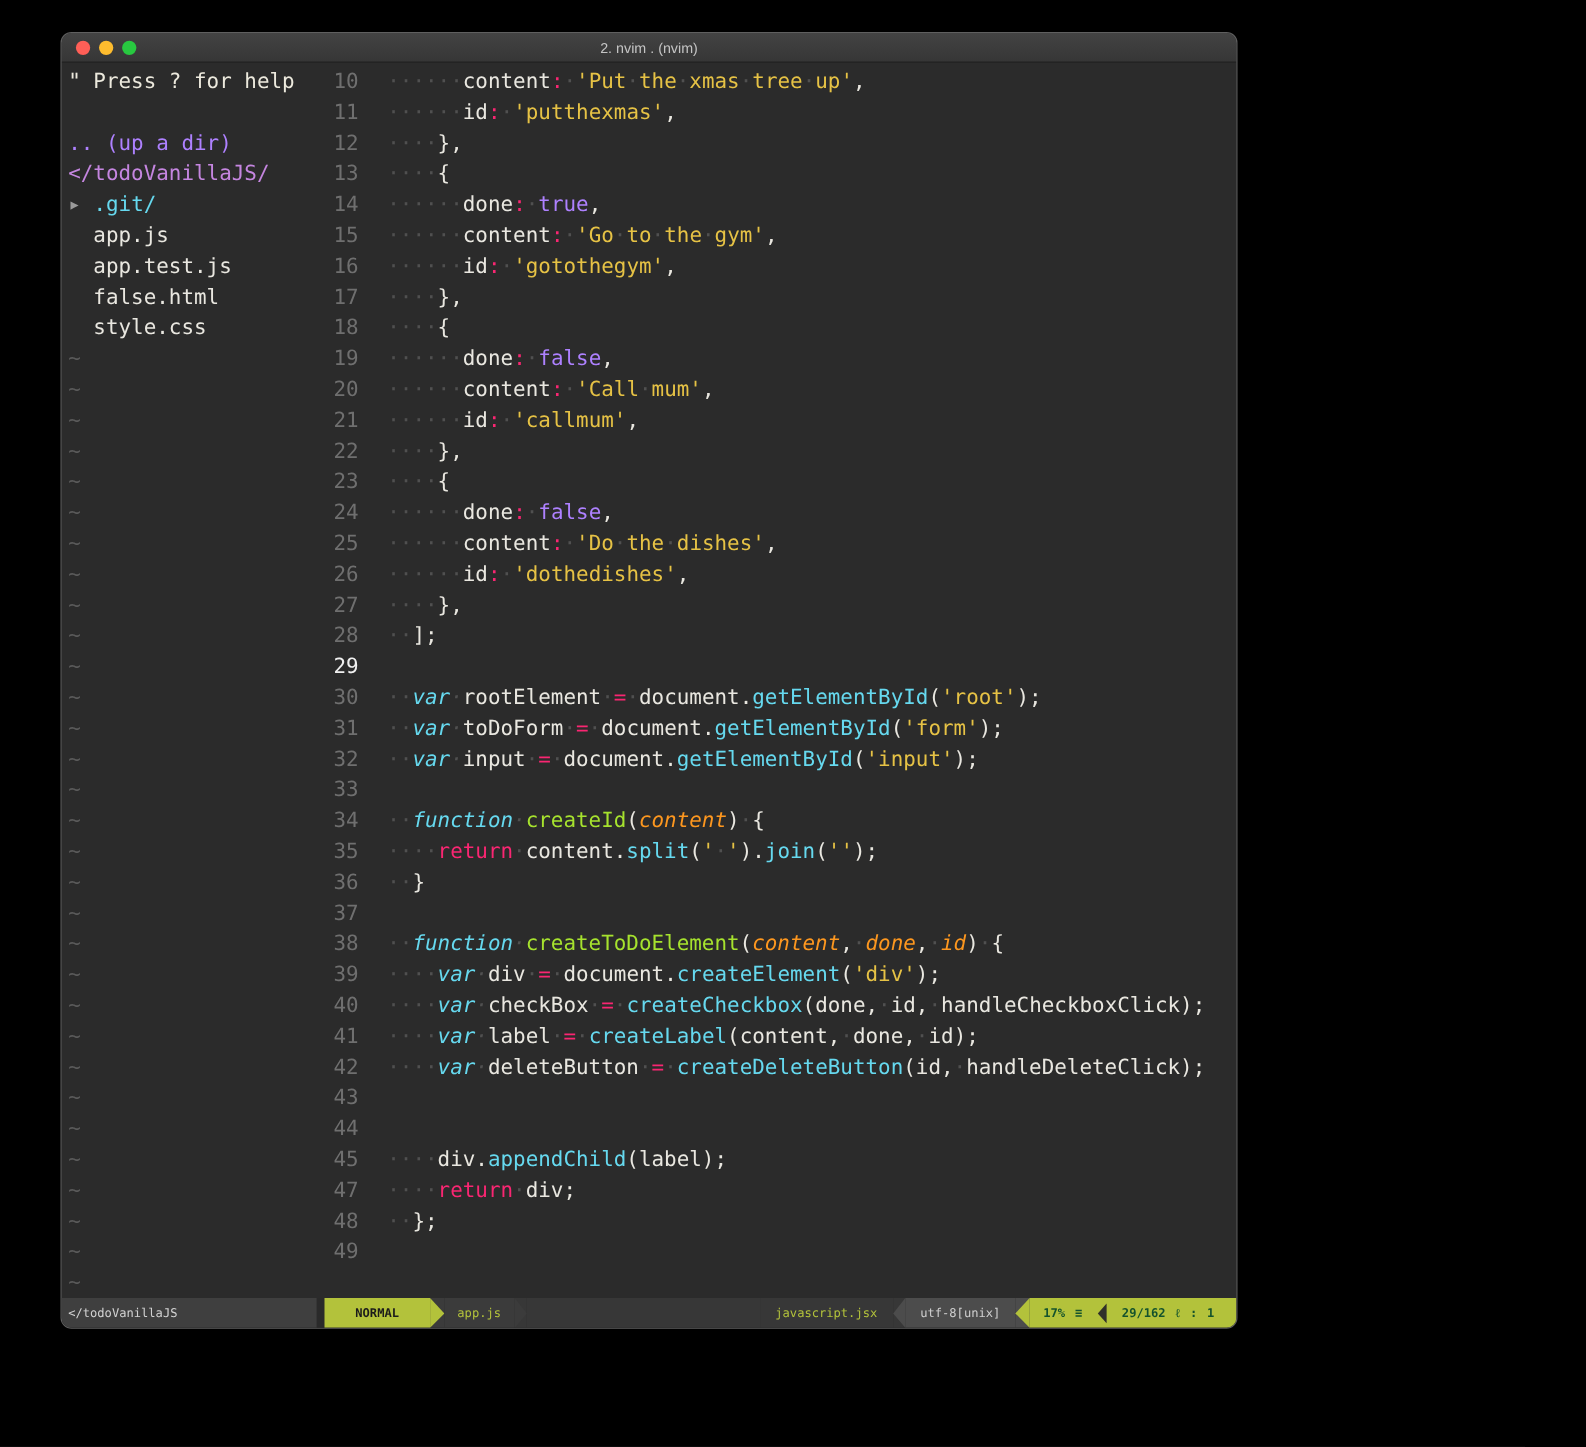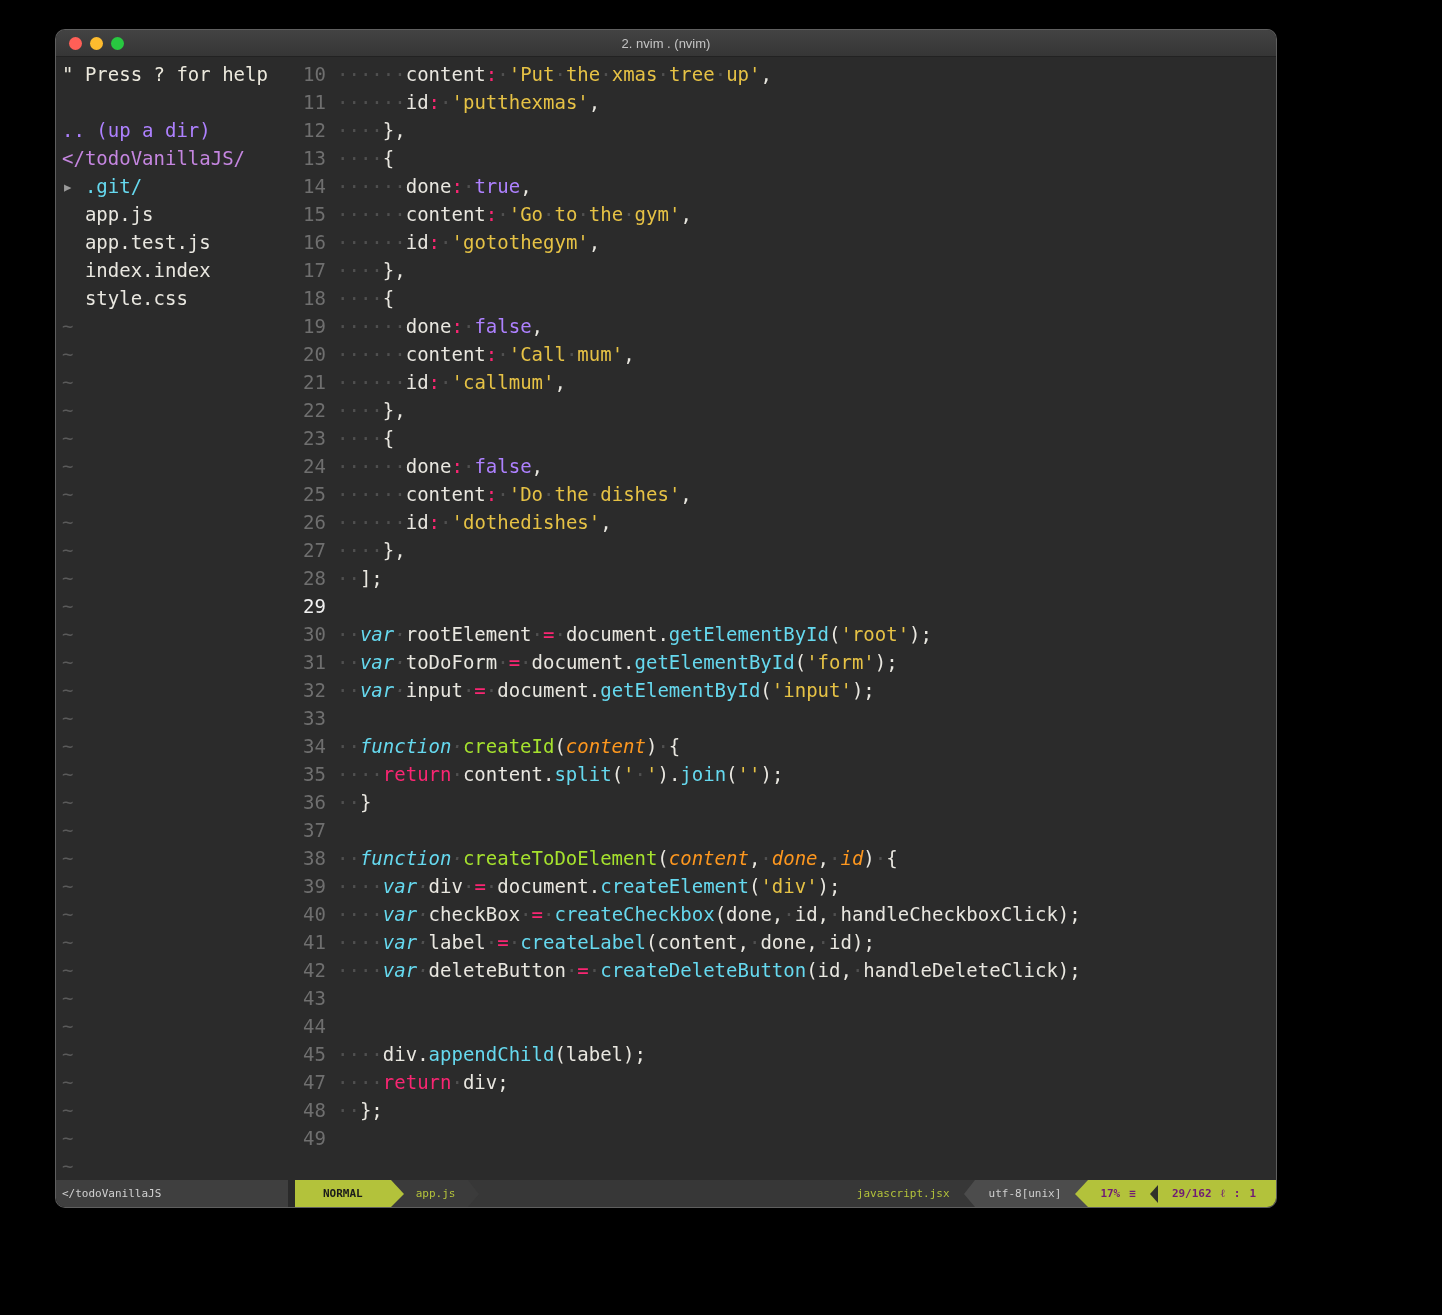--- a/index.html
+++ b/index.html
@@ -1,20 +1,20 @@
 <!DOCTYPE html>
 <html style="--bg: #2b2b2b; --fg: #e9e7e0; --pink: #f92672; --cyan: #66d9ef; --green: #a6e22e; --yellow: #e6c245; --purple: #ae81ff; --orange: #fd971f; --dot: #505050; --lnum: #6f6f6f; --rootc: #c586e0; --accent: #b3c23b; --tl_red: #ff5f57; --tl_yellow: #febc2e; --tl_green: #28c840;"><head>
 <meta charset="utf-8">
 <style>
   * { margin:0; padding:0; box-sizing:border-box; }
   html,body { width:1442px; height:1315px; background:#000; overflow:hidden; }
   body { font-family:"DejaVu Sans Mono", monospace; }
 
   #window {
-    position:absolute; left:56px; top:30px; width:1220px; height:1177px;
+    position:absolute; left:56px; top:30px; width:1068px; height:1177px;
     background:var(--bg,#2b2b2b); border-radius:9px; overflow:hidden;
     box-shadow:0 0 0 1px #5f5f5f, 0 22px 60px rgba(0,0,0,.65);
   }
 
   
   .titlebar {
     height:27px; background:linear-gradient(#434343,#363636);
     border-bottom:1px solid #222; display:flex; align-items:center; position:relative;
   }
   .lights { display:flex; gap:8px; padding-left:13px; z-index:2; }
@@ -35,21 +35,21 @@
   .srow.help  { color:#ece9dd; }
   .srow.updir { color:var(--purple,#ae81ff); }
   .srow.root  { color:var(--rootc,#c586e0); }
   .srow.dir .arrow { color:#9a9a9a; }
   .srow.dir .lbl   { color:var(--cyan,#66d9ef); }
   .srow.file  { color:var(--fg,#e9e7e0); }
   .srow.tilde { color:#5a5a5a; }
 
   .main { flex:1; padding-top:3px; overflow:hidden; }
   .line { height:28px; line-height:28px; font-size:19px; display:flex; white-space:pre; }
-  .lnum { width:38px; flex:none; text-align:right; margin-right:11px; color:var(--lnum,#6f6f6f); }
+  .lnum { width:38px; flex:none; text-align:right; margin-right:26px; color:var(--lnum,#6f6f6f); }
   .lnum.cur { color:#f0f0f0; }
   .lcode { white-space:pre; }
 
   .tk-pln  { color:var(--fg,#e9e7e0); }
   .tk-kw   { color:var(--pink,#f92672); }
   .tk-st   { color:var(--cyan,#66d9ef); font-style:italic; }
   .tk-fn   { color:var(--green,#a6e22e); }
   .tk-call { color:var(--cyan,#66d9ef); }
   .tk-str  { color:var(--yellow,#e6c245); }
   .tk-bool { color:var(--purple,#ae81ff); }
@@ -69,21 +69,21 @@
   .seg-file { background:#3b3b3b; color:var(--accent,#b3c23b); padding:0 12px; }
   .tri-file { width:0; border-top:14px solid transparent; border-bottom:13px solid transparent;
               border-left:11px solid #3b3b3b; background:#373737; }
   .seg-mid  { flex:1; background:#373737; }
   .seg-ft   { background:#373737; color:var(--accent,#b3c23b); padding:0 14px; }
   .tri-enc  { width:0; border-top:14px solid transparent; border-bottom:13px solid transparent;
               border-right:11px solid #4c4c4c; background:#373737; }
   .seg-enc  { background:#4c4c4c; color:#d0d0d0; padding:0 14px; }
   .tri-ruler{ width:0; border-top:14px solid transparent; border-bottom:13px solid transparent;
               border-right:13px solid var(--accent,#b3c23b); background:#4c4c4c; }
-  .seg-ruler{ background:var(--accent,#b3c23b); color:#701a75; font-weight:bold;
+  .seg-ruler{ background:var(--accent,#b3c23b); color:#14532d; font-weight:bold;
               display:flex; align-items:center; padding:0 20px 0 12px; }
   .mini-l   { width:0; border-top:9px solid transparent; border-bottom:9px solid transparent;
               border-right:8px solid #30302a; margin:0 14px; align-self:center; }
   .sp { display:inline-block; width:9px; }
 </style>
 </head>
 <body>
 
 <div id="window">
 
@@ -98,21 +98,21 @@
 
   <div class="content">
     <div class="sidebar">
         <div class="srow help">" Press ? for help</div>
         <div class="srow blank"></div>
         <div class="srow updir">.. (up a dir)</div>
         <div class="srow root">&lt;/todoVanillaJS/</div>
         <div class="srow dir"><span class="arrow">▸ </span><span class="lbl">.git/</span></div>
         <div class="srow file">  app.js</div>
         <div class="srow file">  app.test.js</div>
-        <div class="srow file">  index.index</div>
+        <div class="srow file">  false.html</div>
         <div class="srow file">  style.css</div>
         <div class="srow tilde">~</div>
         <div class="srow tilde">~</div>
         <div class="srow tilde">~</div>
         <div class="srow tilde">~</div>
         <div class="srow tilde">~</div>
         <div class="srow tilde">~</div>
         <div class="srow tilde">~</div>
         <div class="srow tilde">~</div>
         <div class="srow tilde">~</div>

